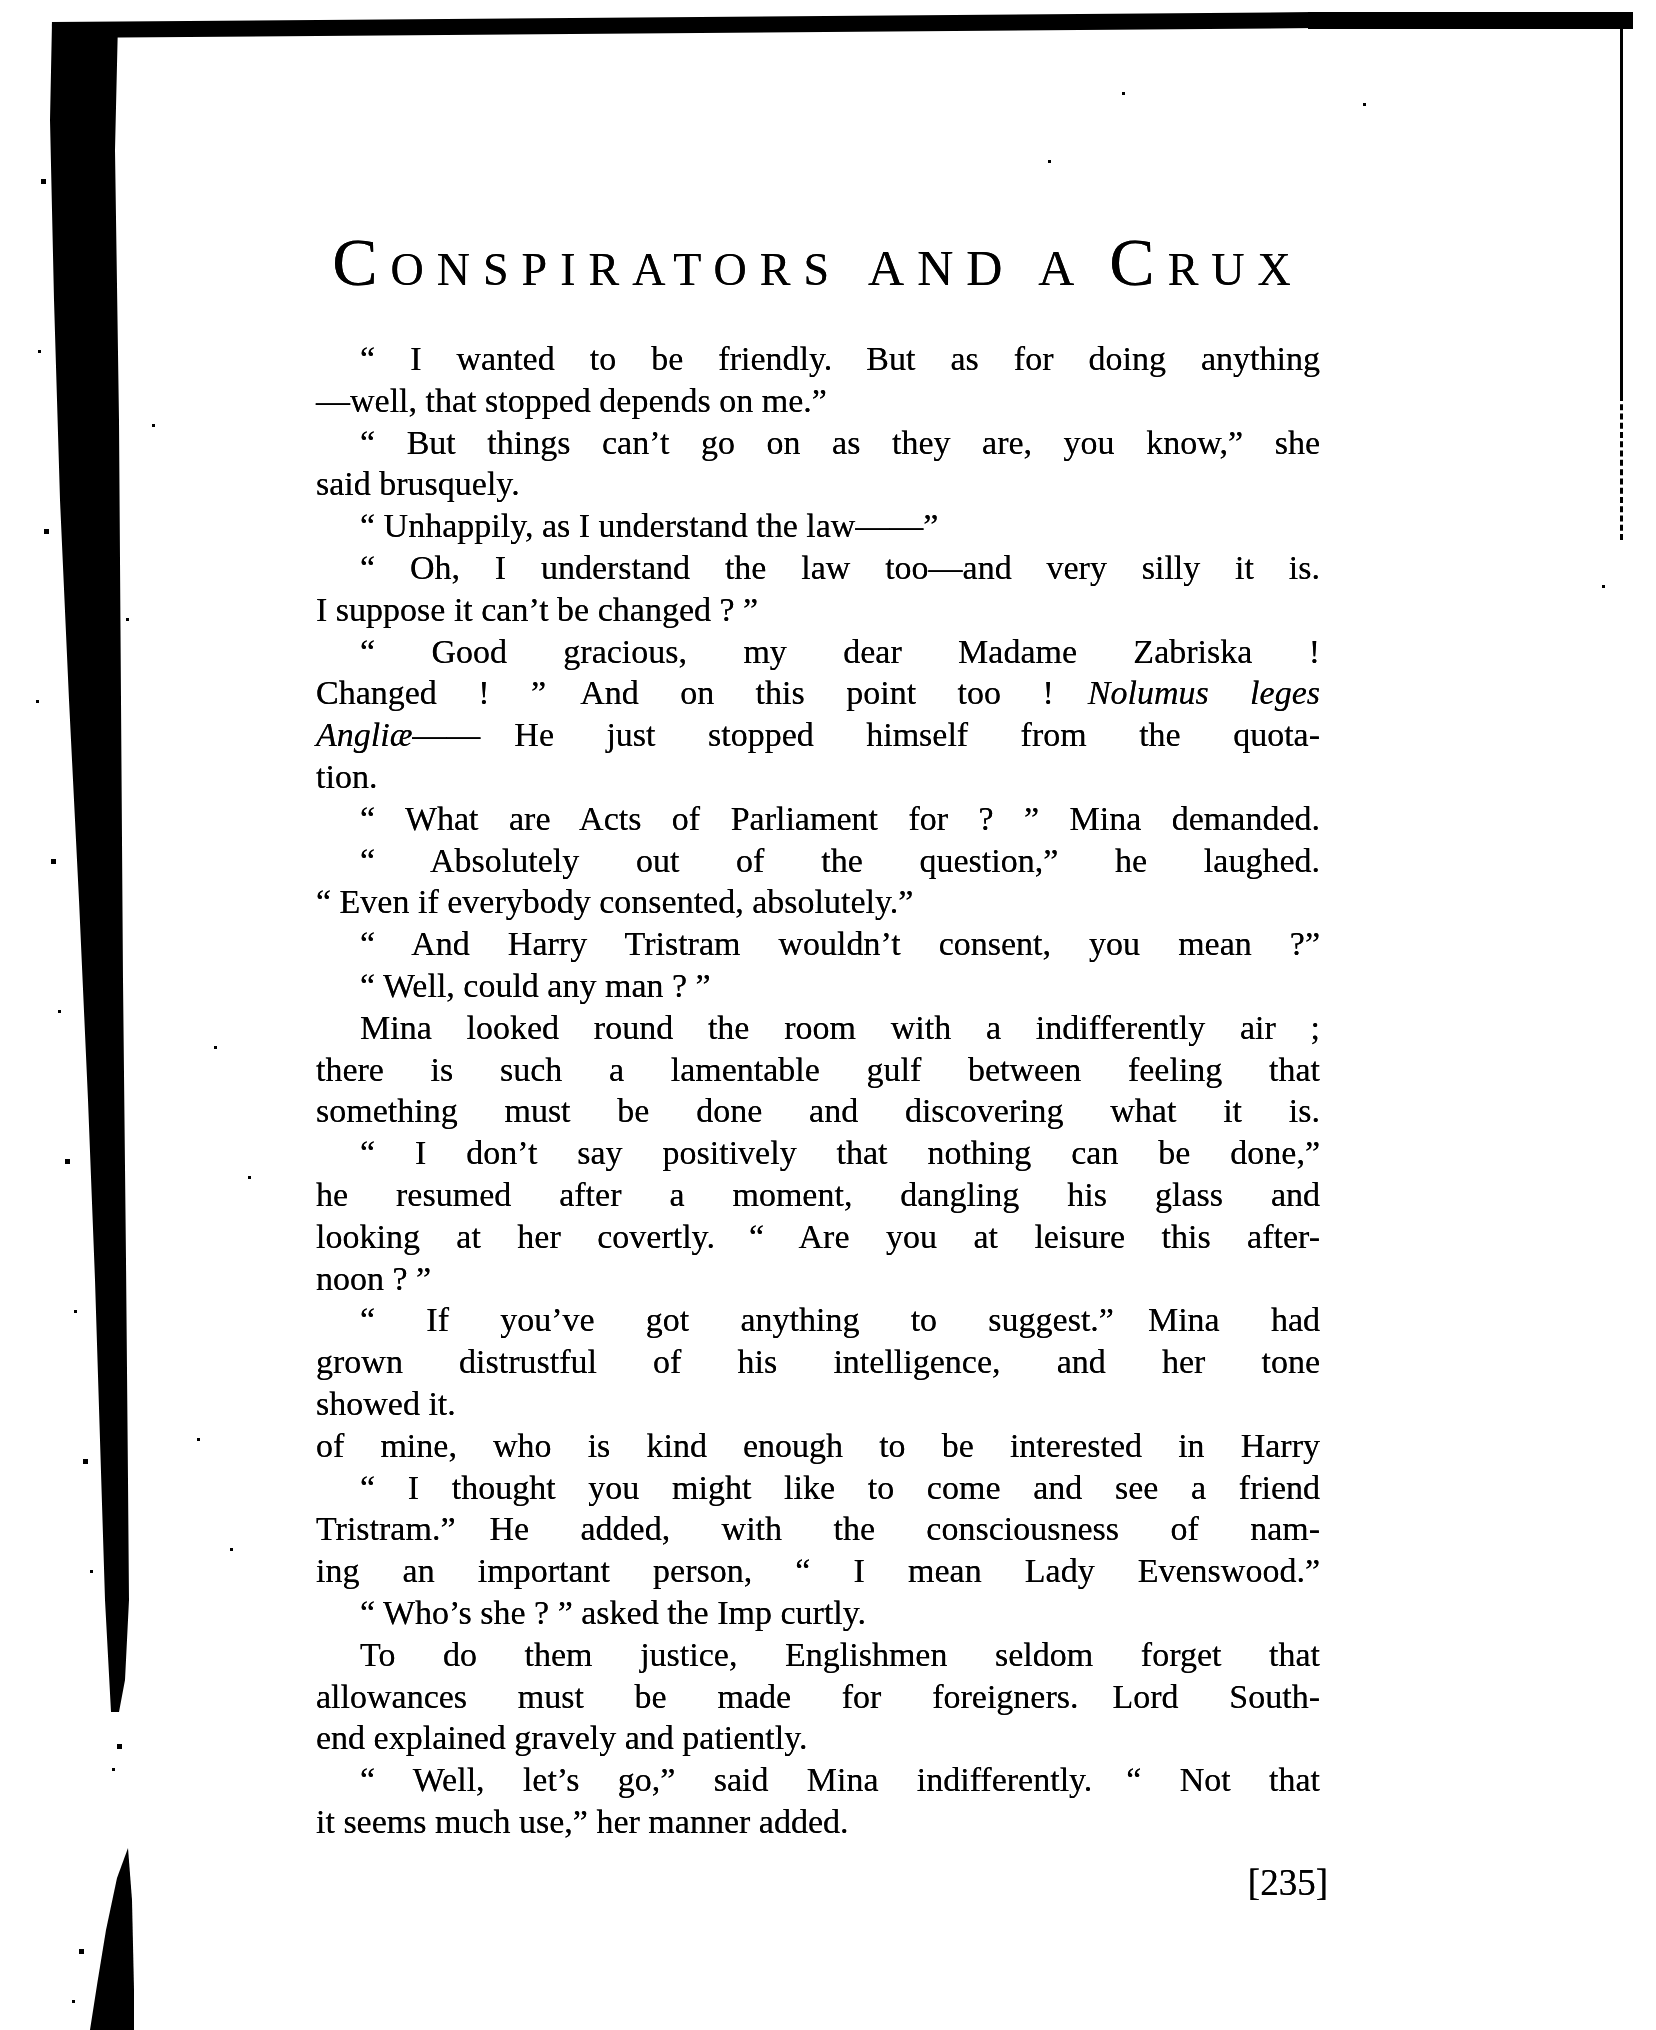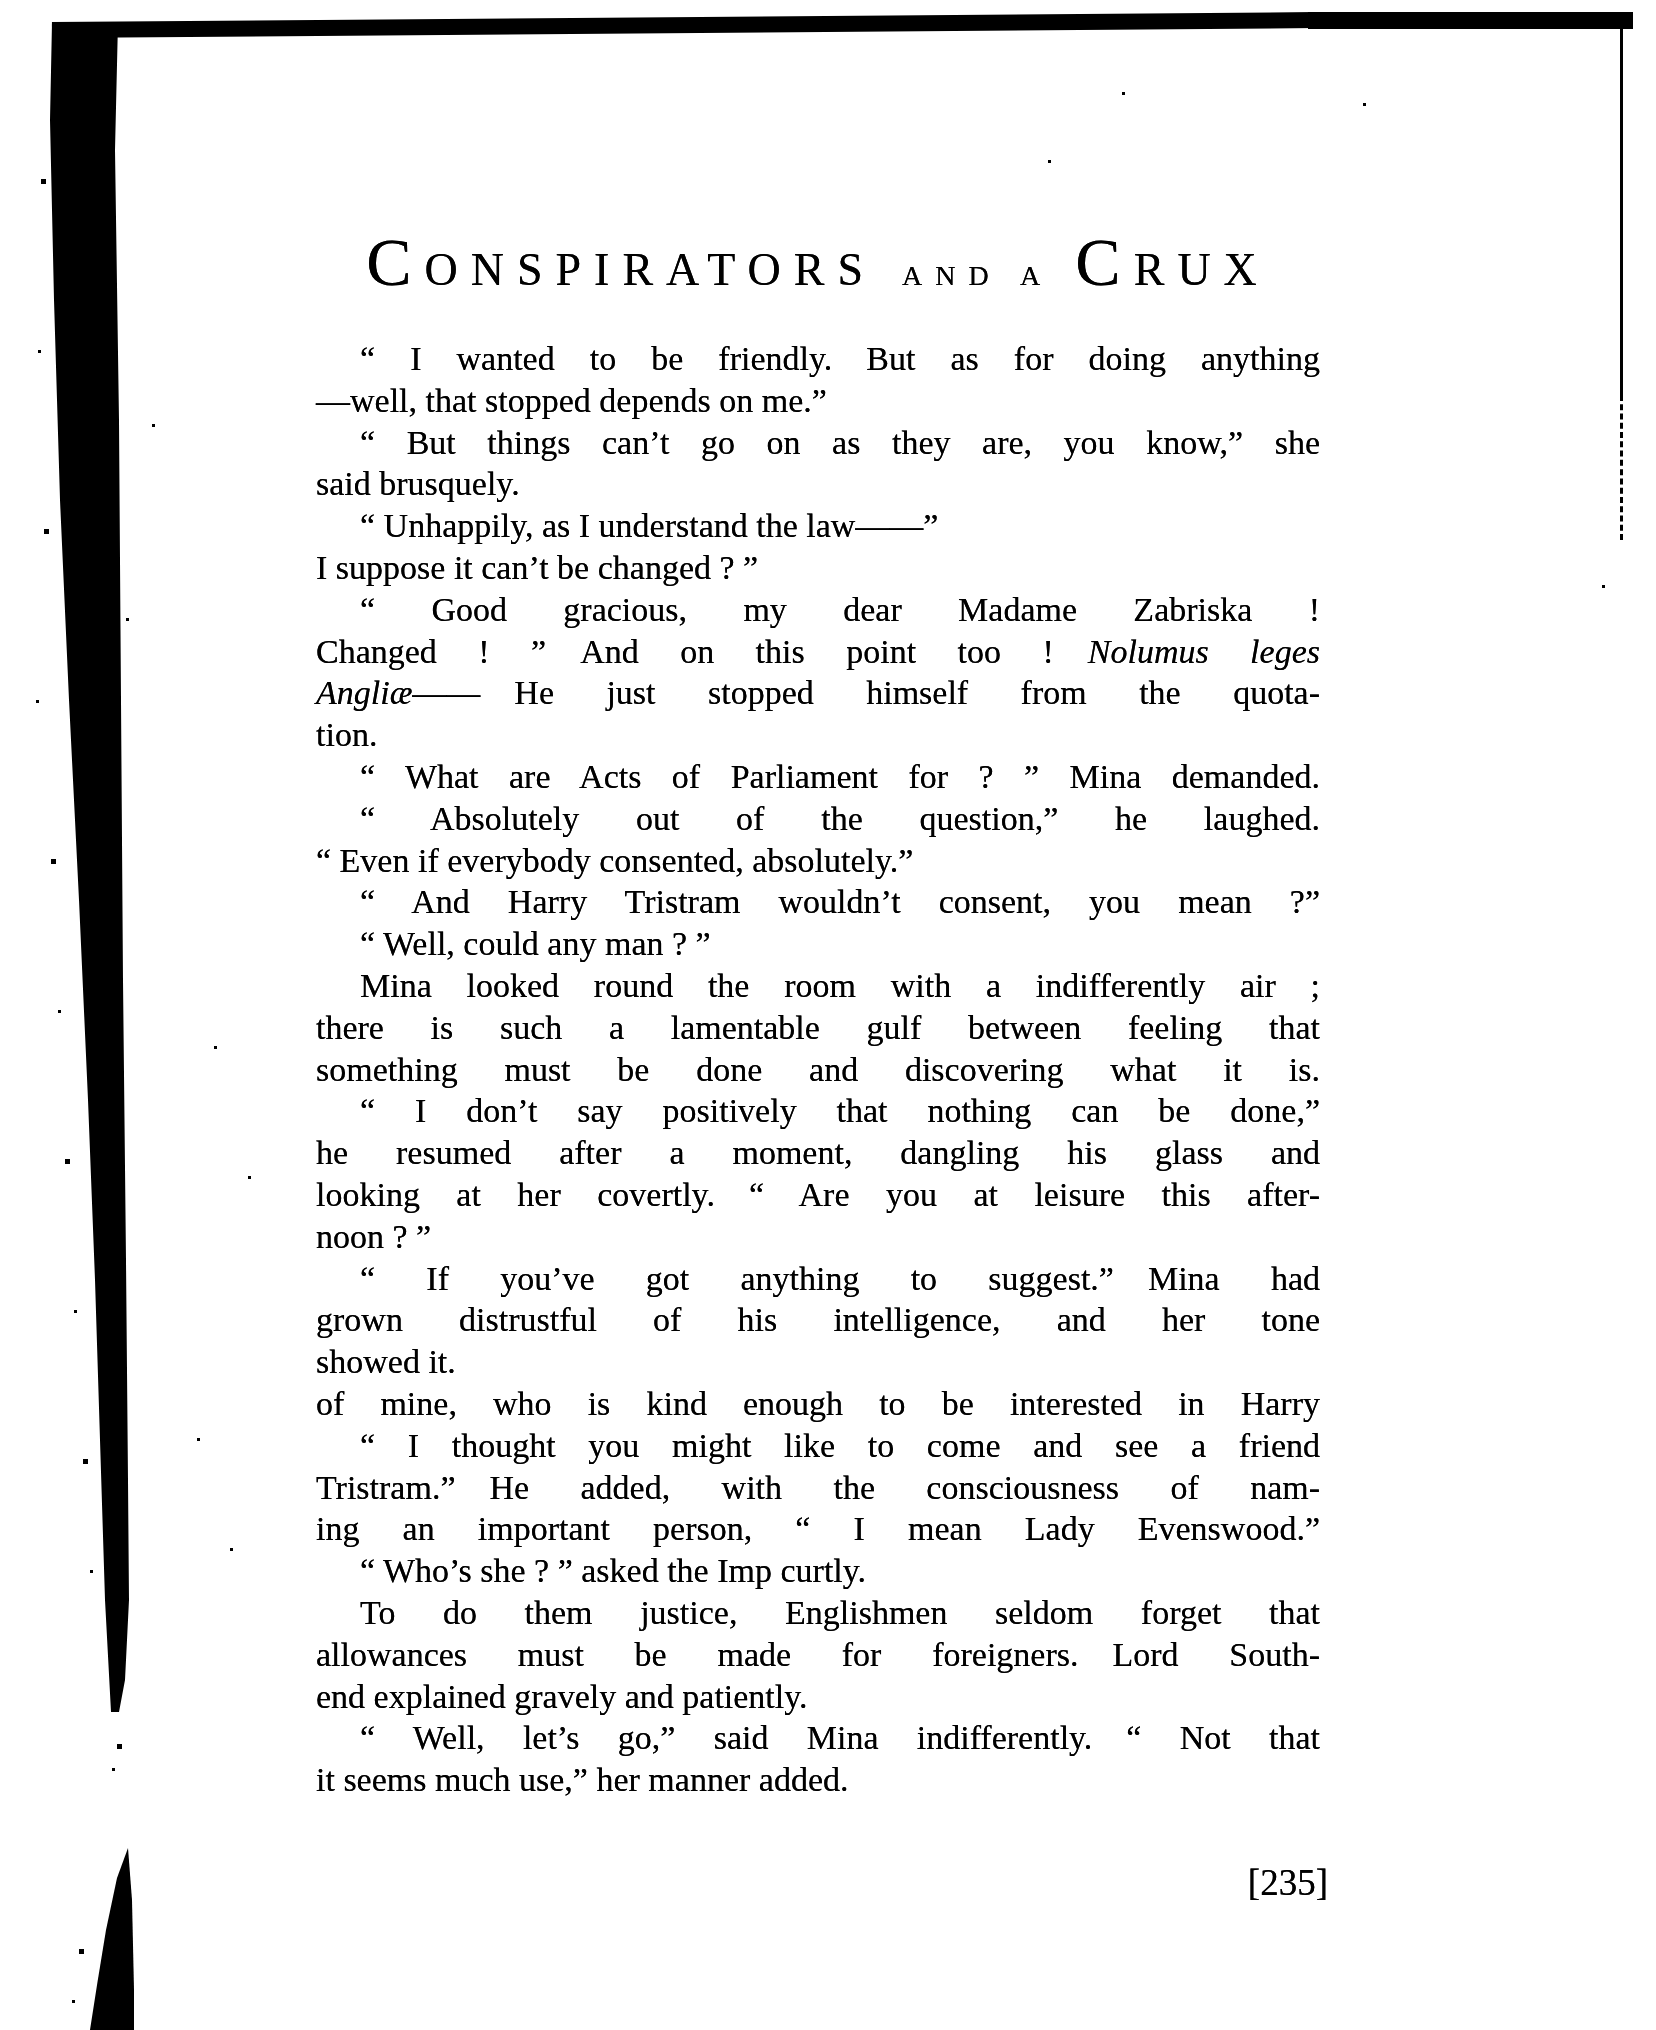--- a/index.html
+++ b/index.html
@@ -66,21 +66,21 @@
     white-space: nowrap;
     text-shadow: 0 0 0.6px rgba(0,0,0,0.9);
   }
   .header .t-big {
     font-size: 68px; line-height: 1; letter-spacing: 13px;
   }
   .header .t-small {
     font-size: 46px; line-height: 1; letter-spacing: 13px; margin-top: 32px;
   }
   .header .t-mid {
-    font-size: 28px; line-height: 1; letter-spacing: 13px;
+    font-size: 50px; line-height: 1; letter-spacing: 13px;
     margin: 0 22px 0 26px;
   }
   
   .body-text {
     position: absolute;
     left: 316px; top: 338px; width: 1004px;
     font-size: 34px;
     text-shadow: 0 0 0.55px rgba(0,0,0,0.85);
   }
   .line {
@@ -118,20 +118,21 @@
   <div class="art speckles"></div>
 
   <h1 class="header"><span class="t-big">C</span><span class="t-small">ONSPIRATORS</span><span class="t-mid">AND A</span><span class="t-big">C</span><span class="t-small">RUX</span></h1>
 
   <div class="body-text" id="body-text">
       <div class="line indent just"><span>“ I wanted to be friendly.  But as for doing anything</span></div>
       <div class="line"><span>—well, that stopped depends on me.”</span></div>
       <div class="line indent just"><span>“ But things can’t go on as they are, you know,” she</span></div>
       <div class="line"><span>said brusquely.</span></div>
       <div class="line indent"><span>“ Unhappily, as I understand the law——”</span></div>
+      <div class="line indent just"><span>“ Oh, I understand the law too—and very silly it is.</span></div>
       <div class="line"><span>I suppose it can’t be changed ? ”</span></div>
       <div class="line indent just"><span>“ Good gracious, my dear Madame Zabriska !</span></div>
       <div class="line just"><span>Changed ! ”  And on this point too !  </span><i>Nolumus leges</i></div>
       <div class="line just"><i>Angliæ</i><span>——  He just stopped himself from the quota-</span></div>
       <div class="line"><span>tion.</span></div>
       <div class="line indent just"><span>“ What are Acts of Parliament for ? ” Mina demanded.</span></div>
       <div class="line indent just"><span>“ Absolutely out of the question,” he laughed.</span></div>
       <div class="line"><span>“ Even if everybody consented, absolutely.”</span></div>
       <div class="line indent just"><span>“ And Harry Tristram wouldn’t consent, you mean ?”</span></div>
       <div class="line indent"><span>“ Well, could any man ? ”</span></div>

